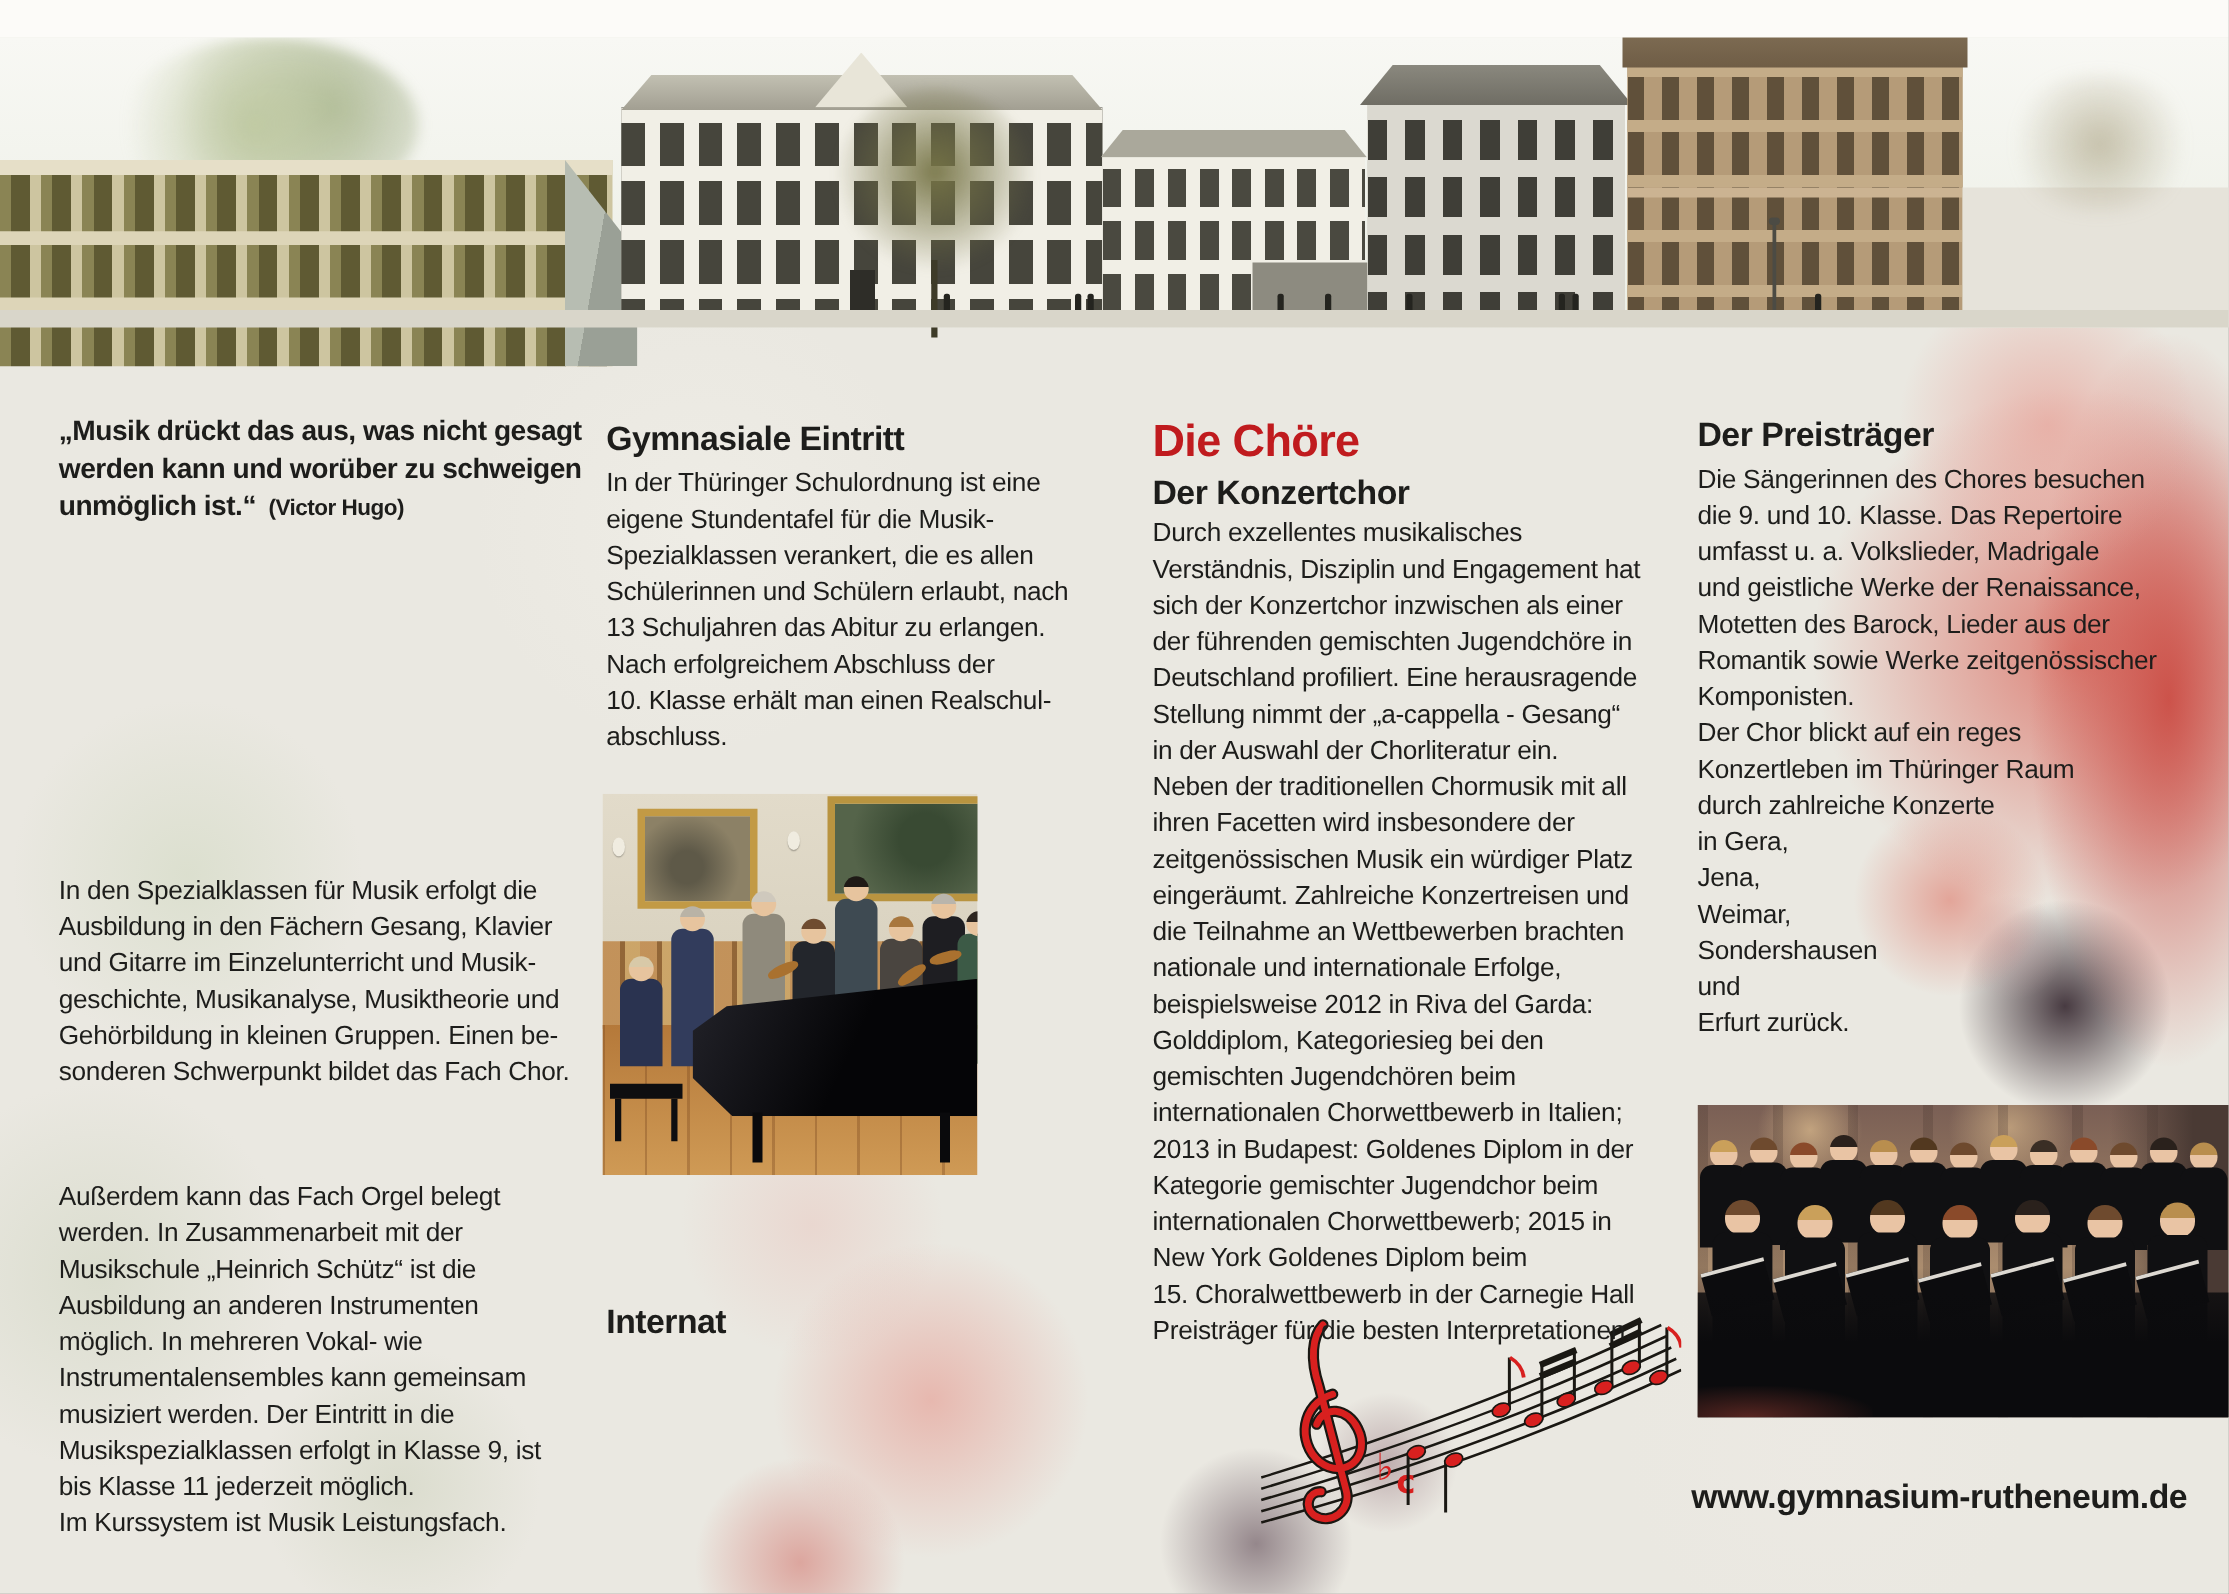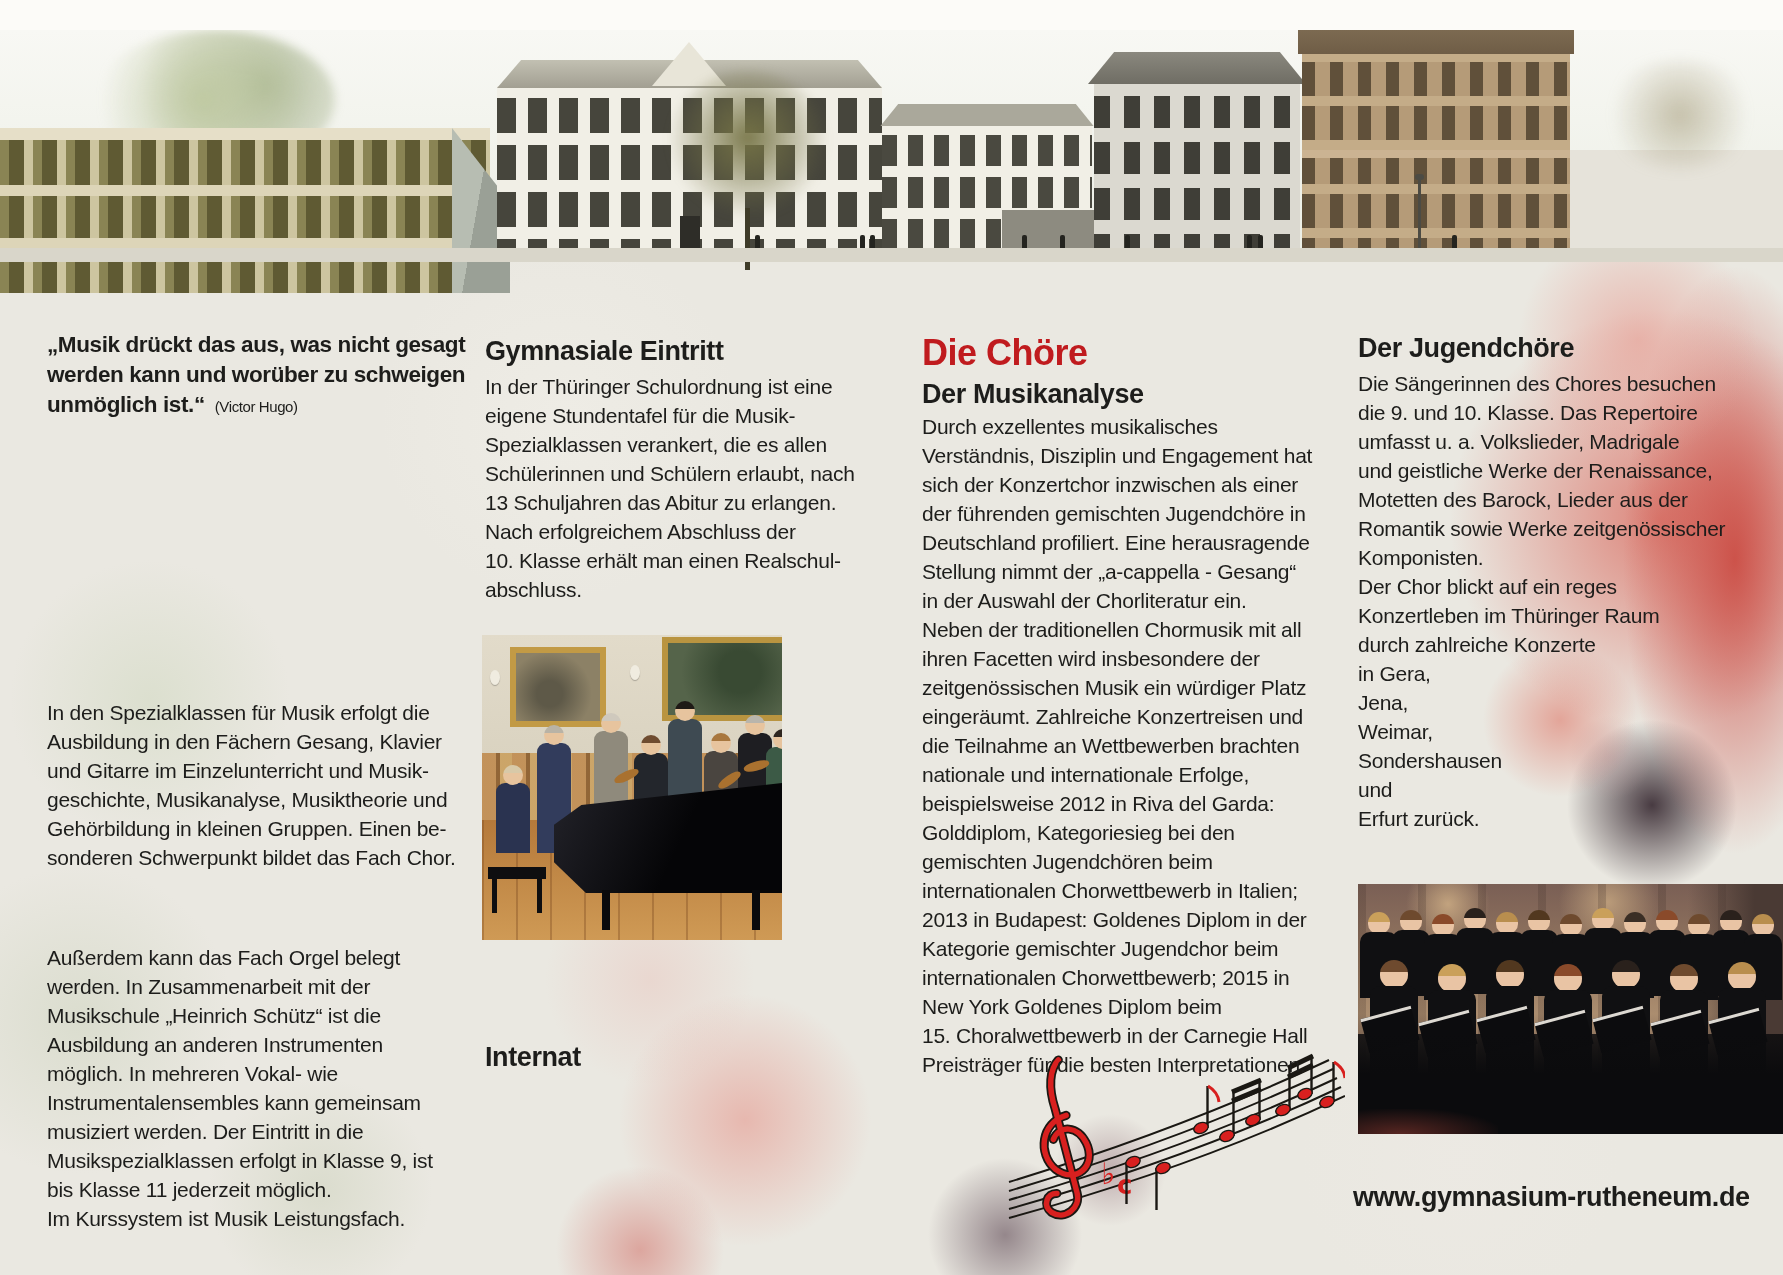--- a/index.html
+++ b/index.html
@@ -74,21 +74,21 @@
     background:linear-gradient(#7d6b52,#6f5d46);}
   .wall-r{position:absolute;left:1570px;top:120px;width:213px;height:98px;background:#e6e3da;}
   .tree-r{left:1600px;top:30px;width:160px;height:110px;background:
     radial-gradient(circle at 50% 50%, rgba(160,150,115,.55), rgba(160,150,115,0) 70%);filter:blur(6px);}
   .lamp{position:absolute;left:1418px;top:150px;width:3px;height:68px;background:#4c4b44;}
   .lamp::before{content:"";position:absolute;left:-3px;top:-6px;width:9px;height:6px;background:#4c4b44;border-radius:3px;}
   .ped{position:absolute;top:205px;width:5px;height:13px;background:#24241f;border-radius:2px 2px 0 0;}
   
   .quote{position:absolute;font-size:22.5px;font-weight:700;line-height:30px;
          white-space:pre-line;letter-spacing:-0.4px;z-index:5;}
-  .attr{font-size:15px;font-weight:400;margin-left:10px;white-space:normal;}
+  .attr{font-size:18px;font-weight:700;margin-left:10px;white-space:normal;}
   .h1red{position:absolute;color:var(--accent,#c01b1e);font-weight:700;letter-spacing:-0.5px;z-index:5;}
   .h2{position:absolute;font-weight:700;font-size:27px;letter-spacing:-0.4px;z-index:5;}
   .body{position:absolute;font-size:21px;line-height:29px;white-space:pre-line;
         letter-spacing:-0.25px;z-index:5;}
   .url{position:absolute;font-weight:700;font-size:27px;letter-spacing:-0.4px;z-index:6;}
   
   .photo1{position:absolute;left:482px;top:635px;width:300px;height:305px;overflow:hidden;z-index:4;}
   .p1wall{position:absolute;left:0;top:0;width:100%;height:185px;background:linear-gradient(#e2dbca,#d6cfbc);}
   .painting{position:absolute;border:6px solid #c29a45;}
   .paint-l{left:28px;top:12px;width:84px;height:68px;background:
@@ -232,21 +232,21 @@
     <div class="violin" style="left:270px;top:118px;transform:rotate(75deg)"></div>
     <div class="piano"></div>
     <div class="pleg" style="left:120px;top:255px"></div>
     <div class="pleg" style="left:270px;top:255px"></div>
     <div class="bench"></div>
   </div>
 
   <div class="h2" style="left:485px;top:1042px">Internat</div>
 
   <div class="h1red" style="left:922px;top:332px;font-size:36px">Die Chöre</div>
-  <div class="h2" style="left:922px;top:379px">Der Musikanalyse</div>
+  <div class="h2" style="left:922px;top:379px">Der Konzertchor</div>
   <div class="body" style="left:922px;top:412px">Durch exzellentes musikalisches
 Verständnis, Disziplin und Engagement hat
 sich der Konzertchor inzwischen als einer
 der führenden gemischten Jugendchöre in
 Deutschland profiliert. Eine herausragende
 Stellung nimmt der „a-cappella - Gesang“
 in der Auswahl der Chorliteratur ein.
 Neben der traditionellen Chormusik mit all
 ihren Facetten wird insbesondere der
 zeitgenössischen Musik ein würdiger Platz
@@ -295,21 +295,21 @@
     <line class="stem" x1="306.5" y1="62" x2="306.5" y2="23"></line>
     <line class="beam" x1="283" y1="36" x2="308" y2="24"></line>
     <line class="beam" x1="283" y1="45" x2="308" y2="33"></line>
     <ellipse class="nhead" cx="278" cy="78" rx="7.5" ry="5.2" transform="rotate(-22,278,78)"></ellipse>
     <ellipse class="nhead" cx="300" cy="62" rx="7.5" ry="5.2" transform="rotate(-22,300,62)"></ellipse>
     <line class="stem" x1="328.5" y1="70" x2="328.5" y2="30"></line>
     <path class="flag" d="M329,30 q10,6 11,16"></path>
     <ellipse class="nhead" cx="322" cy="70" rx="7.5" ry="5.2" transform="rotate(-22,322,70)"></ellipse>
   </svg>
 
-  <div class="h2" style="left:1358px;top:333px">Der Jugendchöre</div>
+  <div class="h2" style="left:1358px;top:333px">Der Preisträger</div>
   <div class="body" style="left:1358px;top:369px">Die Sängerinnen des Chores besuchen
 die 9. und 10. Klasse. Das Repertoire
 umfasst u. a. Volkslieder, Madrigale
 und geistliche Werke der Renaissance,
 Motetten des Barock, Lieder aus der
 Romantik sowie Werke zeitgenössischer
 Komponisten.
 Der Chor blickt auf ein reges
 Konzertleben im Thüringer Raum
 durch zahlreiche Konzerte

